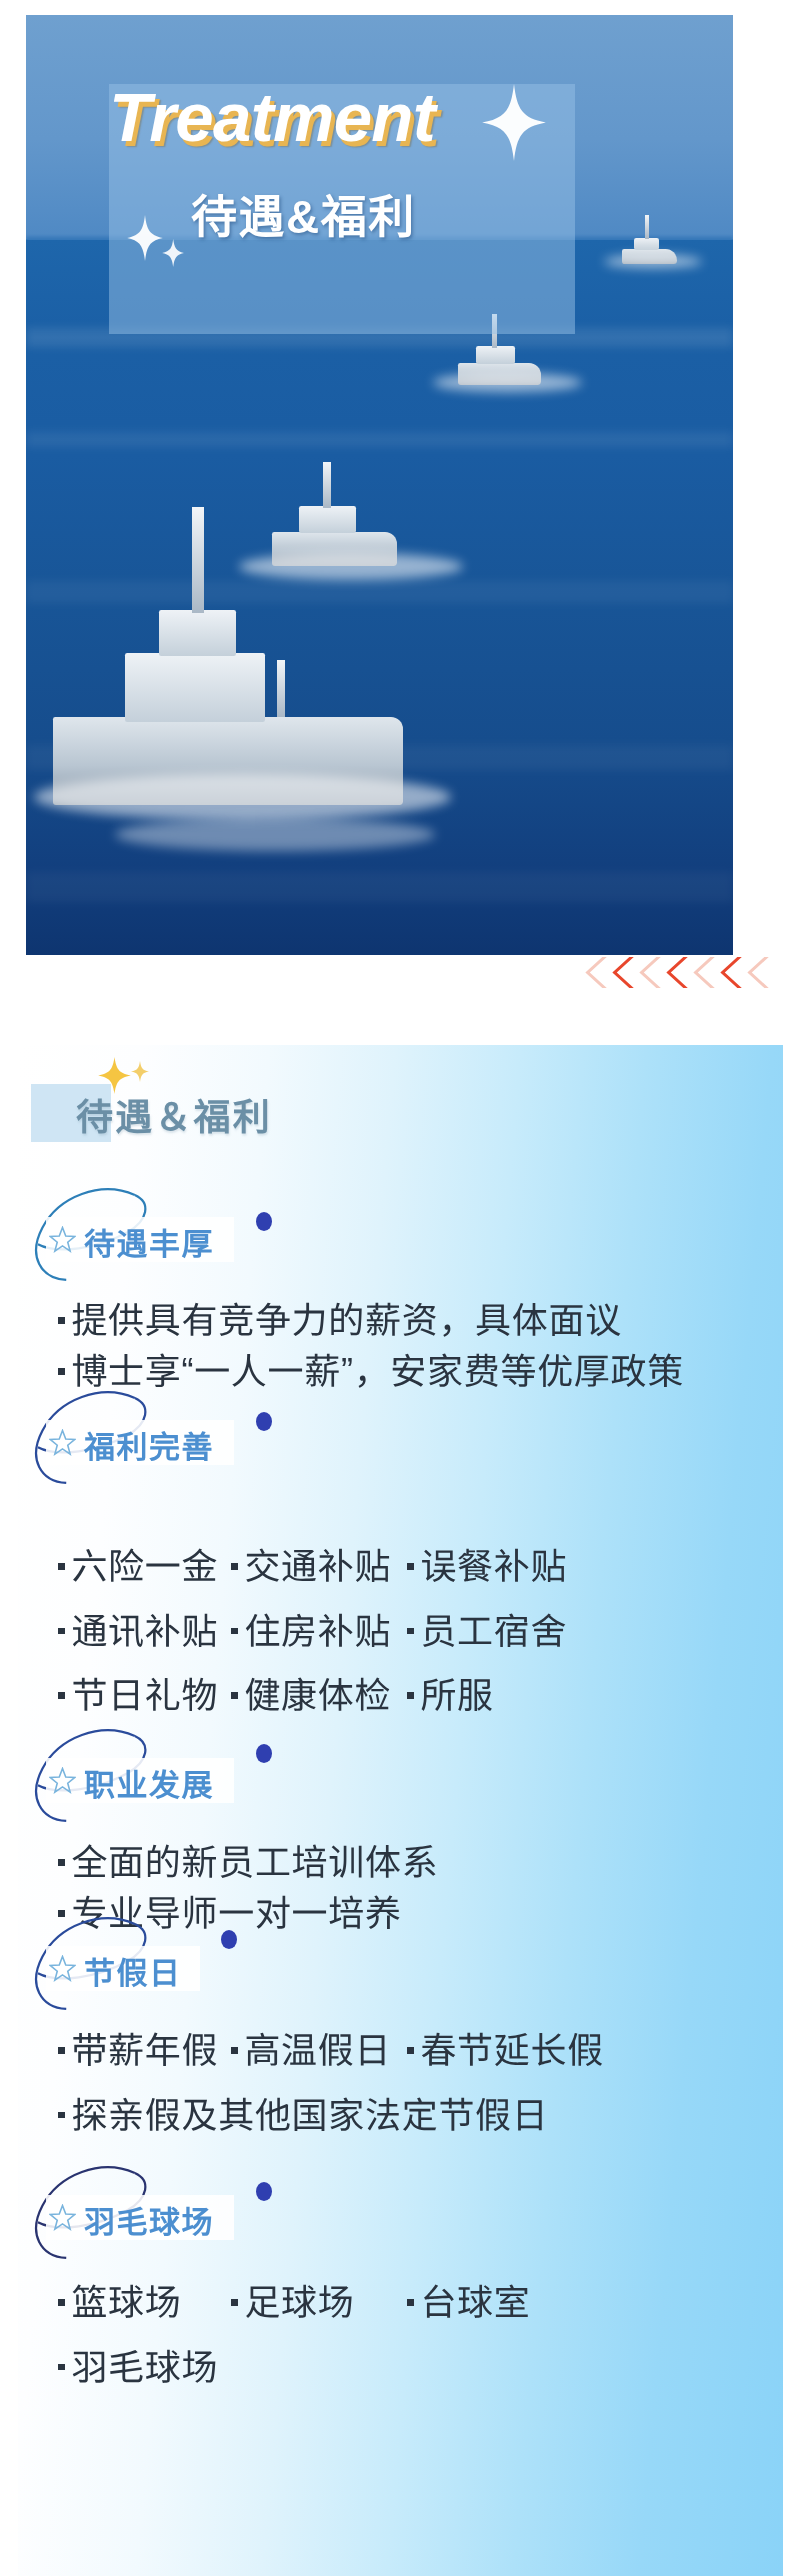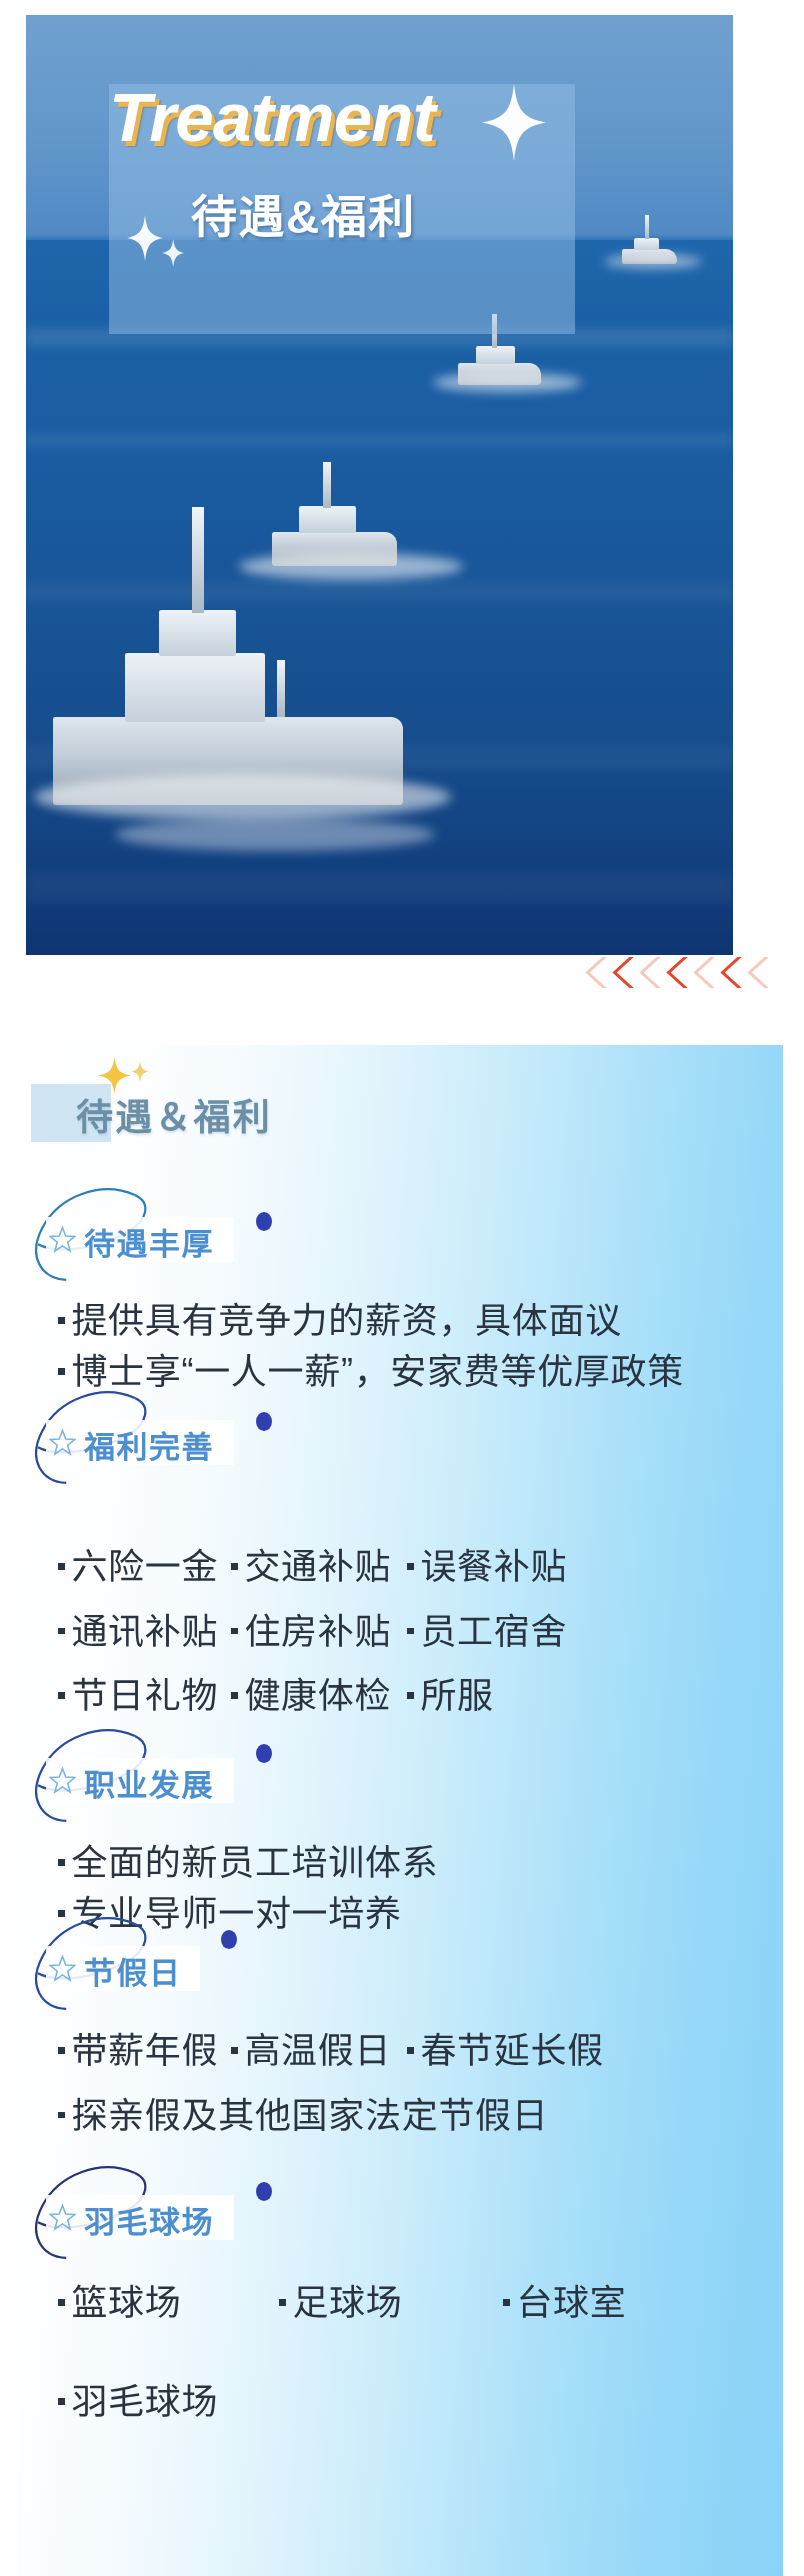--- a/index.html
+++ b/index.html
@@ -387,21 +387,21 @@
         </div>
         <div class="cat-hl" style="width:188px;"></div>
         <div class="cat-star">
           <svg width="27" height="27" viewBox="0 0 36 36">
             <path d="M18 2 L22.3 13.3 L34.5 13.9 L25 21.6 L28.2 33.4 L18 26.5 L7.8 33.4 L11 21.6 L1.5 13.9 L13.7 13.3 Z" fill="none" stroke="#79b4dd" stroke-width="2.1"></path>
           </svg>
         </div>
         <div class="cat-name">羽毛球场</div>
         <div class="cat-dot" style="left:238px;top:-3px;"></div>
       </div>
-      <div class="items three-col" style="top:92px;gap:48px;">
+      <div class="items three-col" style="top:92px;">
         <div class="bi"><span class="bd"></span><span>篮球场</span></div>
         <div class="bi"><span class="bd"></span><span>足球场</span></div>
         <div class="bi"><span class="bd"></span><span>台球室</span></div>
         <div class="bi"><span class="bd"></span><span>羽毛球场</span></div>
       </div>
     </div>
 
   </div>
 </div>
 

